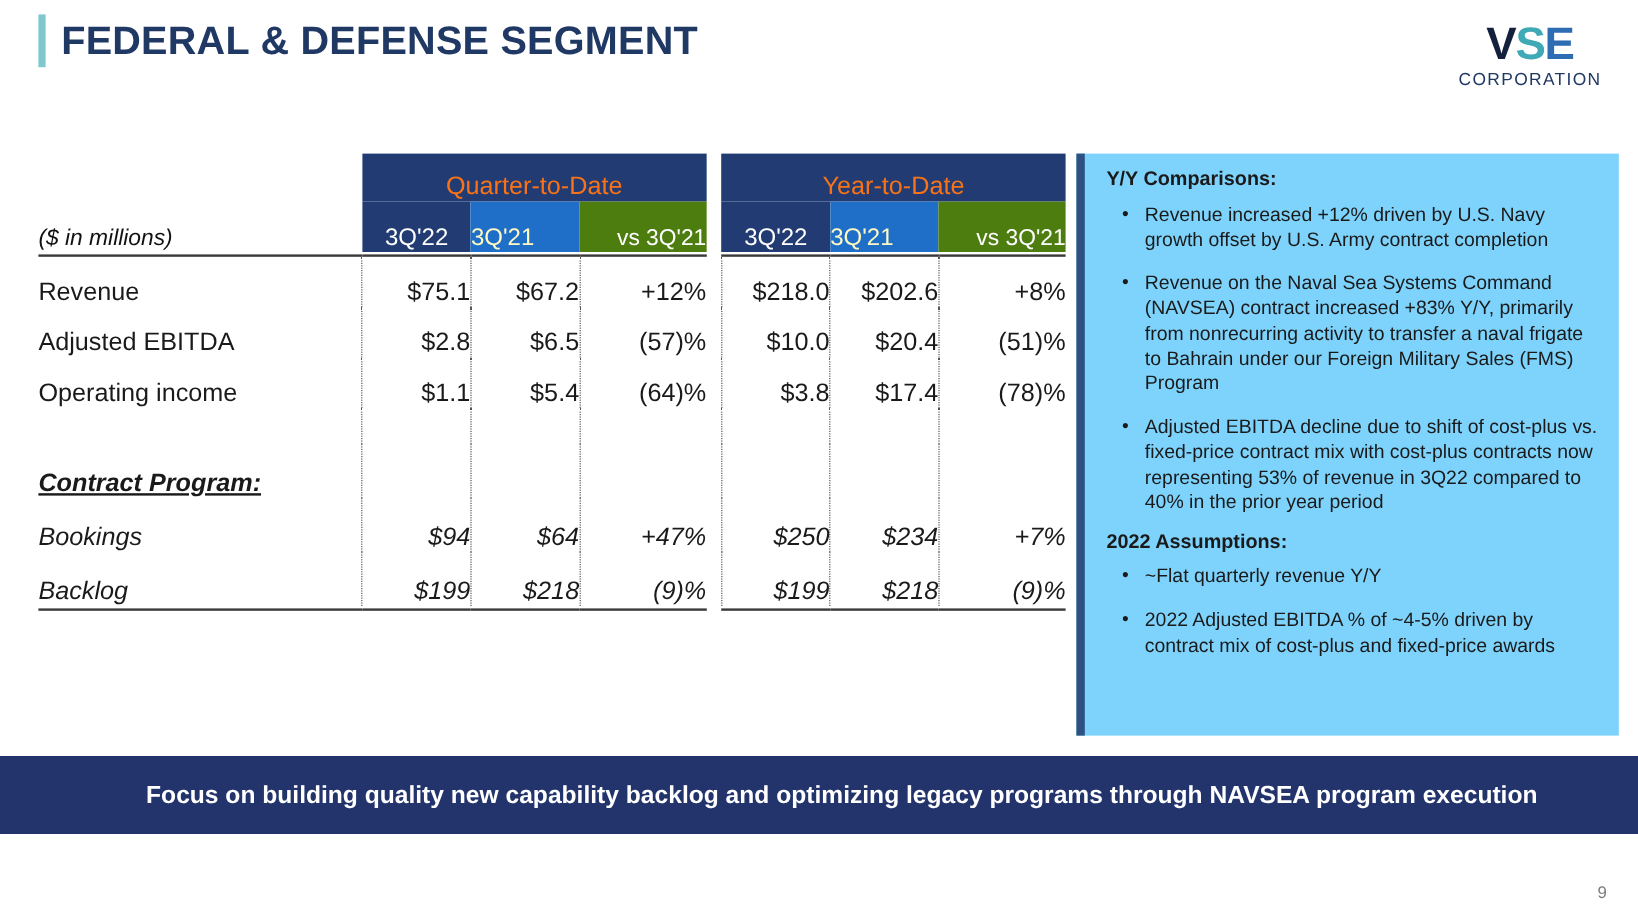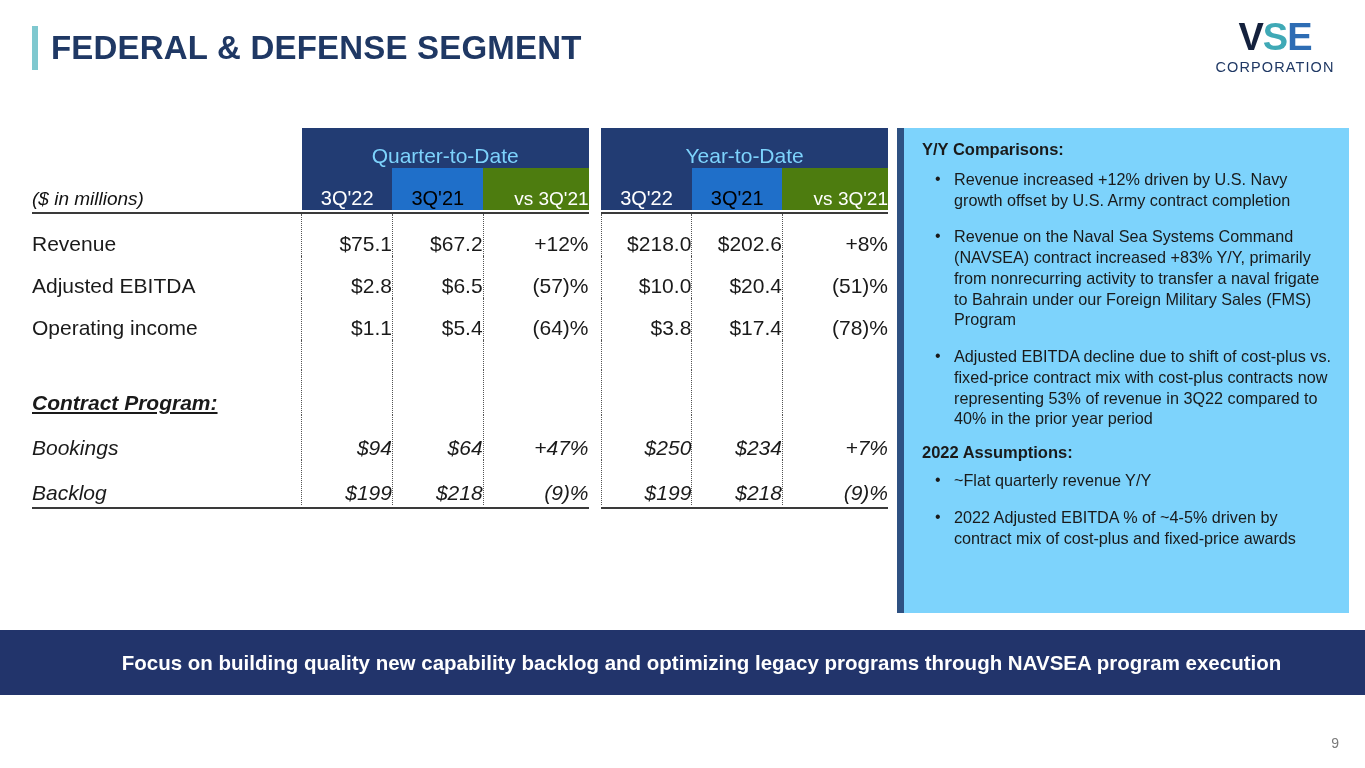--- a/index.html
+++ b/index.html
@@ -13,21 +13,21 @@
     position: relative;
     overflow: hidden;
     font-family: "Liberation Sans", sans-serif;
     color: #1a1a1a;
   }
 
   
   #slide-title-wrap {
     position: absolute;
     left: 32px;
-    top: 22px;
+    top: 8px;
     display: flex;
     align-items: center;
     height: 52px;
   }
   #title-accent {
     width: 6px;
     height: 44px;
     background: #7FC8CF;
     margin-right: 13px;
   }
@@ -85,40 +85,40 @@
     vertical-align: bottom;
   }
   col.c-label { width: 256px; }
   col.c-num   { width: 86px; }
   col.c-vs    { width: 100px; }
   col.c-gap   { width: 12px; }
 
   
   .hdr-group {
     background: #223C73;
-    color: #7dd3fc;
+    color: #f97316;
     font-size: 21px;
     text-align: center;
     height: 40px;
     vertical-align: middle;
     margin-top: 11px;
   }
   .hdr-22 {
     background: #223C73;
     color: #ffffff;
     font-size: 20px;
     text-align: center;
     height: 42px;
     vertical-align: middle;
   }
   .hdr-21 {
     background: #1F6FC9;
-    color: #000000;
+    color: #fef9c3;
     font-size: 20px;
-    text-align: center;
+    text-align: left;
     height: 42px;
     vertical-align: middle;
   }
   .hdr-vs {
     background: #4d7c0f;
     color: #ffffff;
     font-size: 19px;
     text-align: right;
     height: 42px;
     vertical-align: middle;

